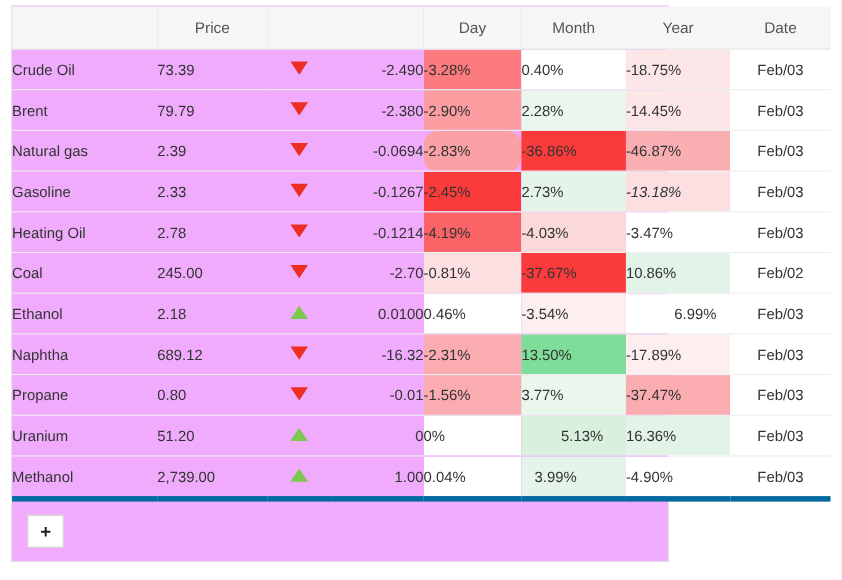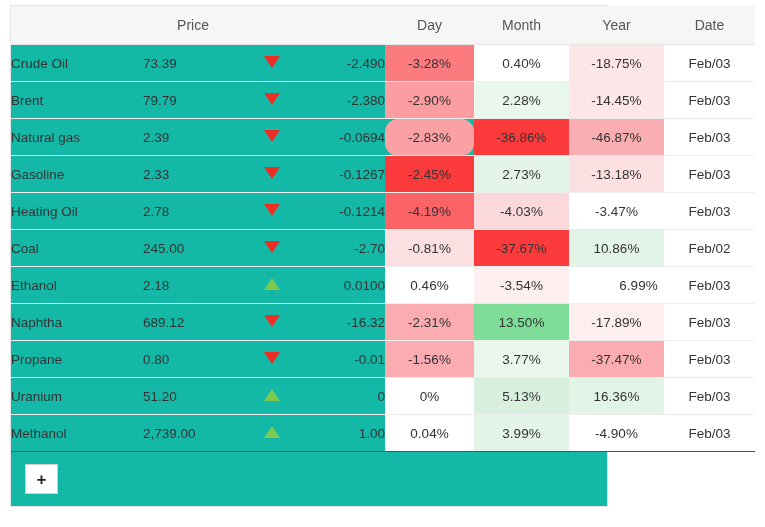--- a/index.html
+++ b/index.html
@@ -11,21 +11,21 @@
     overflow: hidden;
     font-family: "Liberation Sans", sans-serif;
   }
 
   #table-panel {
     position: absolute;
     left: 10px;
     top: 5px;
     width: 598px;
     border: 1px solid #e4e4e4;
-    background: #14b8a6;
+    background: #f0abfc;
     box-sizing: border-box;
   }
 
   table.quote-table {
     width: 100%;
     border-collapse: collapse;
     table-layout: fixed;
     font-size: 13.5px;
     color: #333333;
   }
@@ -45,21 +45,21 @@
   table.quote-table tbody td {
     height: 36px;
     padding: 0;
     border-bottom: 1px solid #ededed;
     vertical-align: middle;
     white-space: nowrap;
     overflow: hidden;
   }
 
   table.quote-table tbody tr:last-child td {
-    border-bottom: 1px solid #0369a1;
+    border-bottom: 5px solid #0369a1;
   }
 
   
   col.c-name   { width: 132px; }
   col.c-price  { width: 100px; }
   col.c-arrow  { width: 58px;  }
   col.c-chg    { width: 84px;  }
   col.c-day    { width: 89px;  }
   col.c-month  { width: 95px;  }
   col.c-year   { width: 95px;  }
@@ -74,21 +74,21 @@
     text-align: left;
   }
   .cell-arrow {
     text-align: center;
   }
   .cell-chg {
     text-align: right;
     padding-right: 12px;
   }
   .cell-pct {
-    text-align: center;
+    text-align: left;
   }
   .cell-date {
     text-align: center;
     margin-top: 16px;
   }
 
   th.h-price  { text-align: left; padding-left: 12px; }
   th.h-blank  { }
   th.h-pct    { text-align: center; }
   th.h-date   { text-align: center; }
@@ -191,21 +191,21 @@
           <td class="cell-pct" style="background: rgb(249, 174, 178);">-46.87%</td>
           <td class="cell-date">Feb/03</td>
         </tr>
         <tr>
           <td class="cell-name">Gasoline</td>
           <td class="cell-price">2.33</td>
           <td class="cell-arrow"><span class="tri down"></span></td>
           <td class="cell-chg">-0.1267</td>
           <td class="cell-pct" style="background: rgb(251, 59, 59);">-2.45%</td>
           <td class="cell-pct" style="background: rgb(228, 244, 233);">2.73%</td>
-          <td class="cell-pct" style="background: rgb(252, 224, 225);">-13.18%</td>
+          <td class="cell-pct" style="background: rgb(252, 224, 225); font-style: italic;">-13.18%</td>
           <td class="cell-date">Feb/03</td>
         </tr>
         <tr>
           <td class="cell-name">Heating Oil</td>
           <td class="cell-price">2.78</td>
           <td class="cell-arrow"><span class="tri down"></span></td>
           <td class="cell-chg">-0.1214</td>
           <td class="cell-pct" style="background: rgb(251, 99, 103);">-4.19%</td>
           <td class="cell-pct" style="background: rgb(251, 217, 218);">-4.03%</td>
           <td class="cell-pct" style="background: rgb(255, 255, 255);">-3.47%</td>
@@ -250,31 +250,31 @@
           <td class="cell-pct" style="background: rgb(233, 247, 236);">3.77%</td>
           <td class="cell-pct" style="background: rgb(251, 172, 176);">-37.47%</td>
           <td class="cell-date">Feb/03</td>
         </tr>
         <tr>
           <td class="cell-name">Uranium</td>
           <td class="cell-price">51.20</td>
           <td class="cell-arrow"><span class="tri up"></span></td>
           <td class="cell-chg">0</td>
           <td class="cell-pct" style="background: rgb(255, 255, 255);">0%</td>
-          <td class="cell-pct" style="background: rgb(217, 240, 223);">5.13%</td>
+          <td class="cell-pct" style="background: rgb(217, 240, 223); padding-left: 36px;">5.13%</td>
           <td class="cell-pct" style="background: rgb(226, 243, 231);">16.36%</td>
           <td class="cell-date">Feb/03</td>
         </tr>
         <tr>
           <td class="cell-name">Methanol</td>
           <td class="cell-price">2,739.00</td>
           <td class="cell-arrow"><span class="tri up"></span></td>
           <td class="cell-chg">1.00</td>
           <td class="cell-pct" style="background: rgb(255, 255, 255);">0.04%</td>
-          <td class="cell-pct" style="background: rgb(228, 244, 233);">3.99%</td>
+          <td class="cell-pct" style="background: rgb(228, 244, 233); padding-left: 12px;">3.99%</td>
           <td class="cell-pct" style="background: rgb(255, 255, 255);">-4.90%</td>
           <td class="cell-date">Feb/03</td>
         </tr>
       </tbody>
     <tfoot>
       <tr id="add-row">
         <td colspan="8">
           <button class="add-button">+</button>
         </td>
       </tr>

